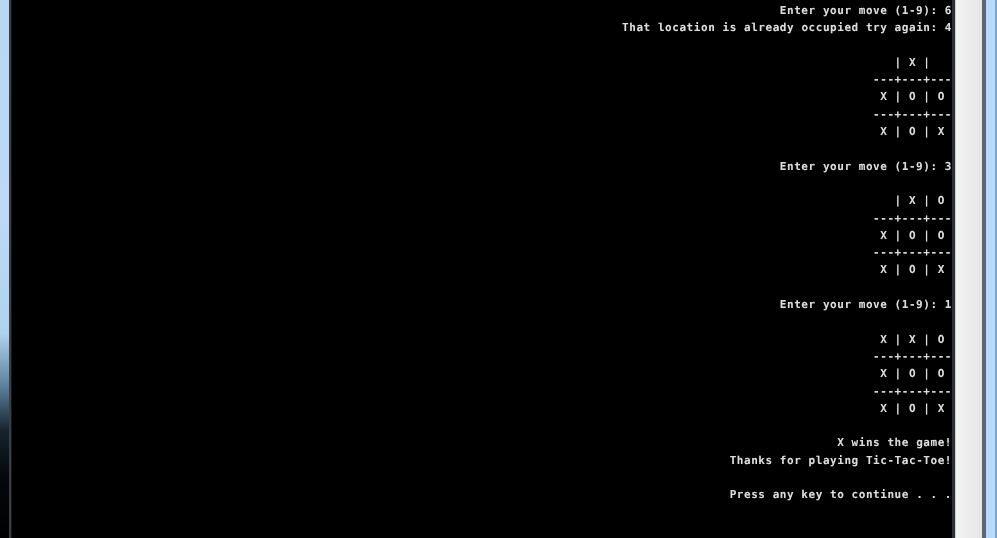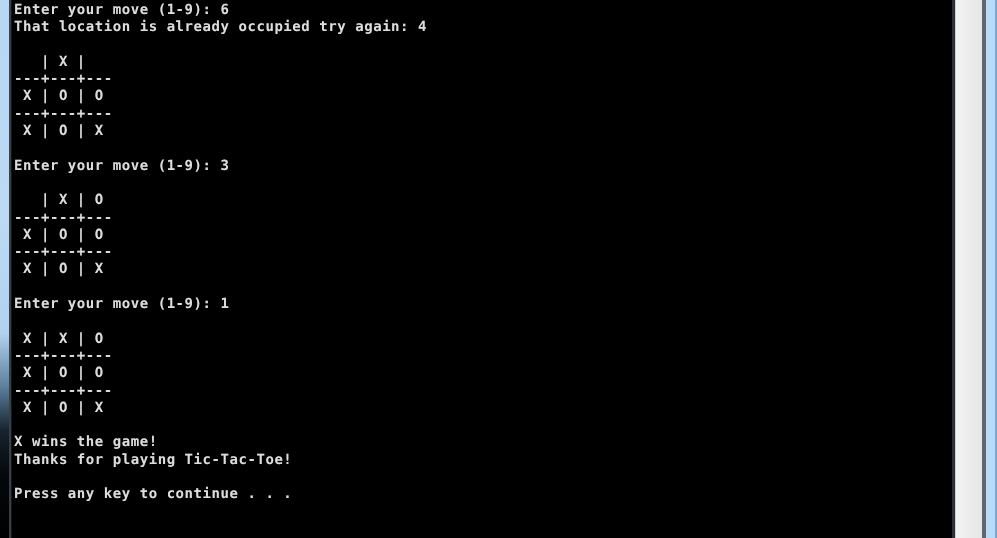--- a/index.html
+++ b/index.html
@@ -62,27 +62,28 @@
     overflow: hidden;
   }
 
   .console-lines {
     position: absolute;
     left: 2px;
     top: 2px;
     right: 0;
     color: #d8d8d8;
     font-family: "DejaVu Sans Mono", "Liberation Mono", monospace;
-    font-size: 14px;
+    font-size: 11px;
     line-height: 17.3px;
     letter-spacing: 0.55px;
     font-weight: bold;
     white-space: pre;
     -webkit-font-smoothing: none;
     text-rendering: geometricPrecision;
+    text-align: right;
   }
 
   .line {
     height: 17.3px;
     white-space: pre;
     color: #dcdcdc;
     text-shadow: 0 0 0.4px rgba(255,255,255,0.25);
   }
 
   

